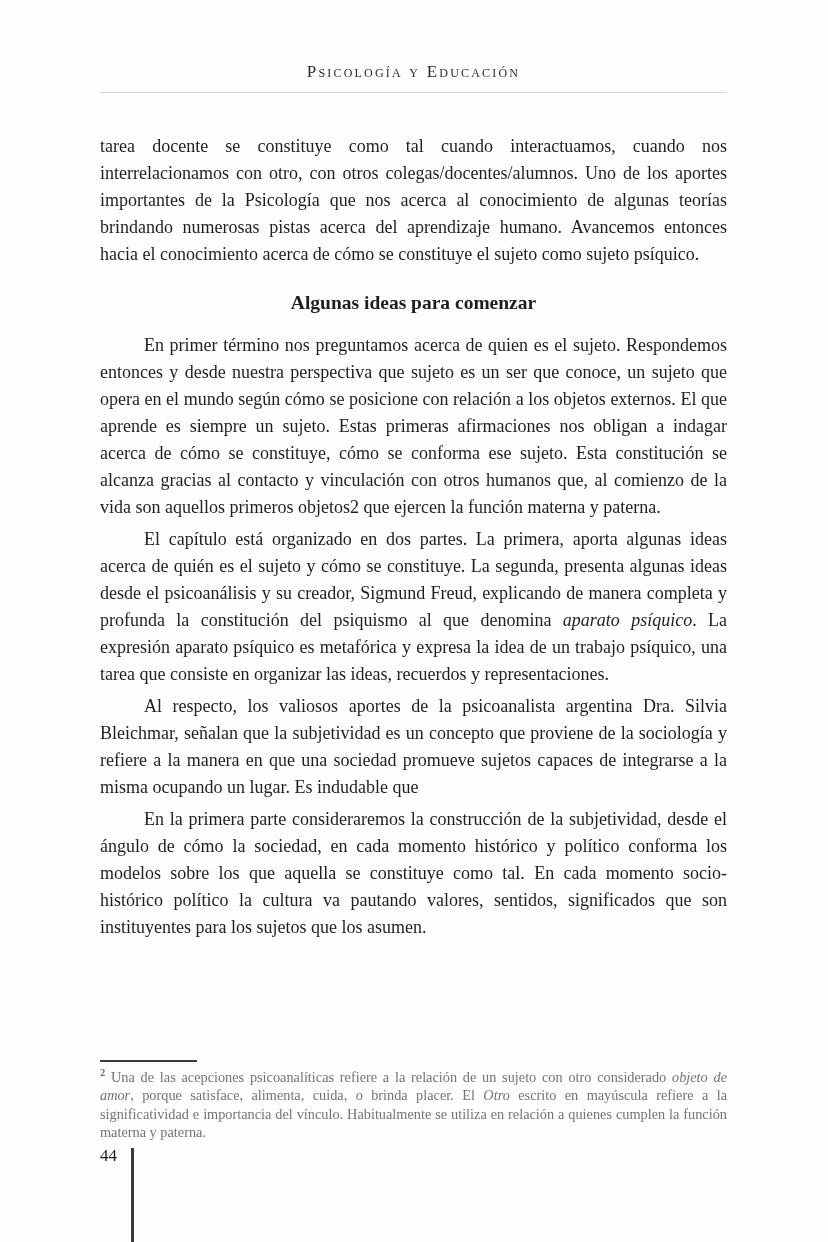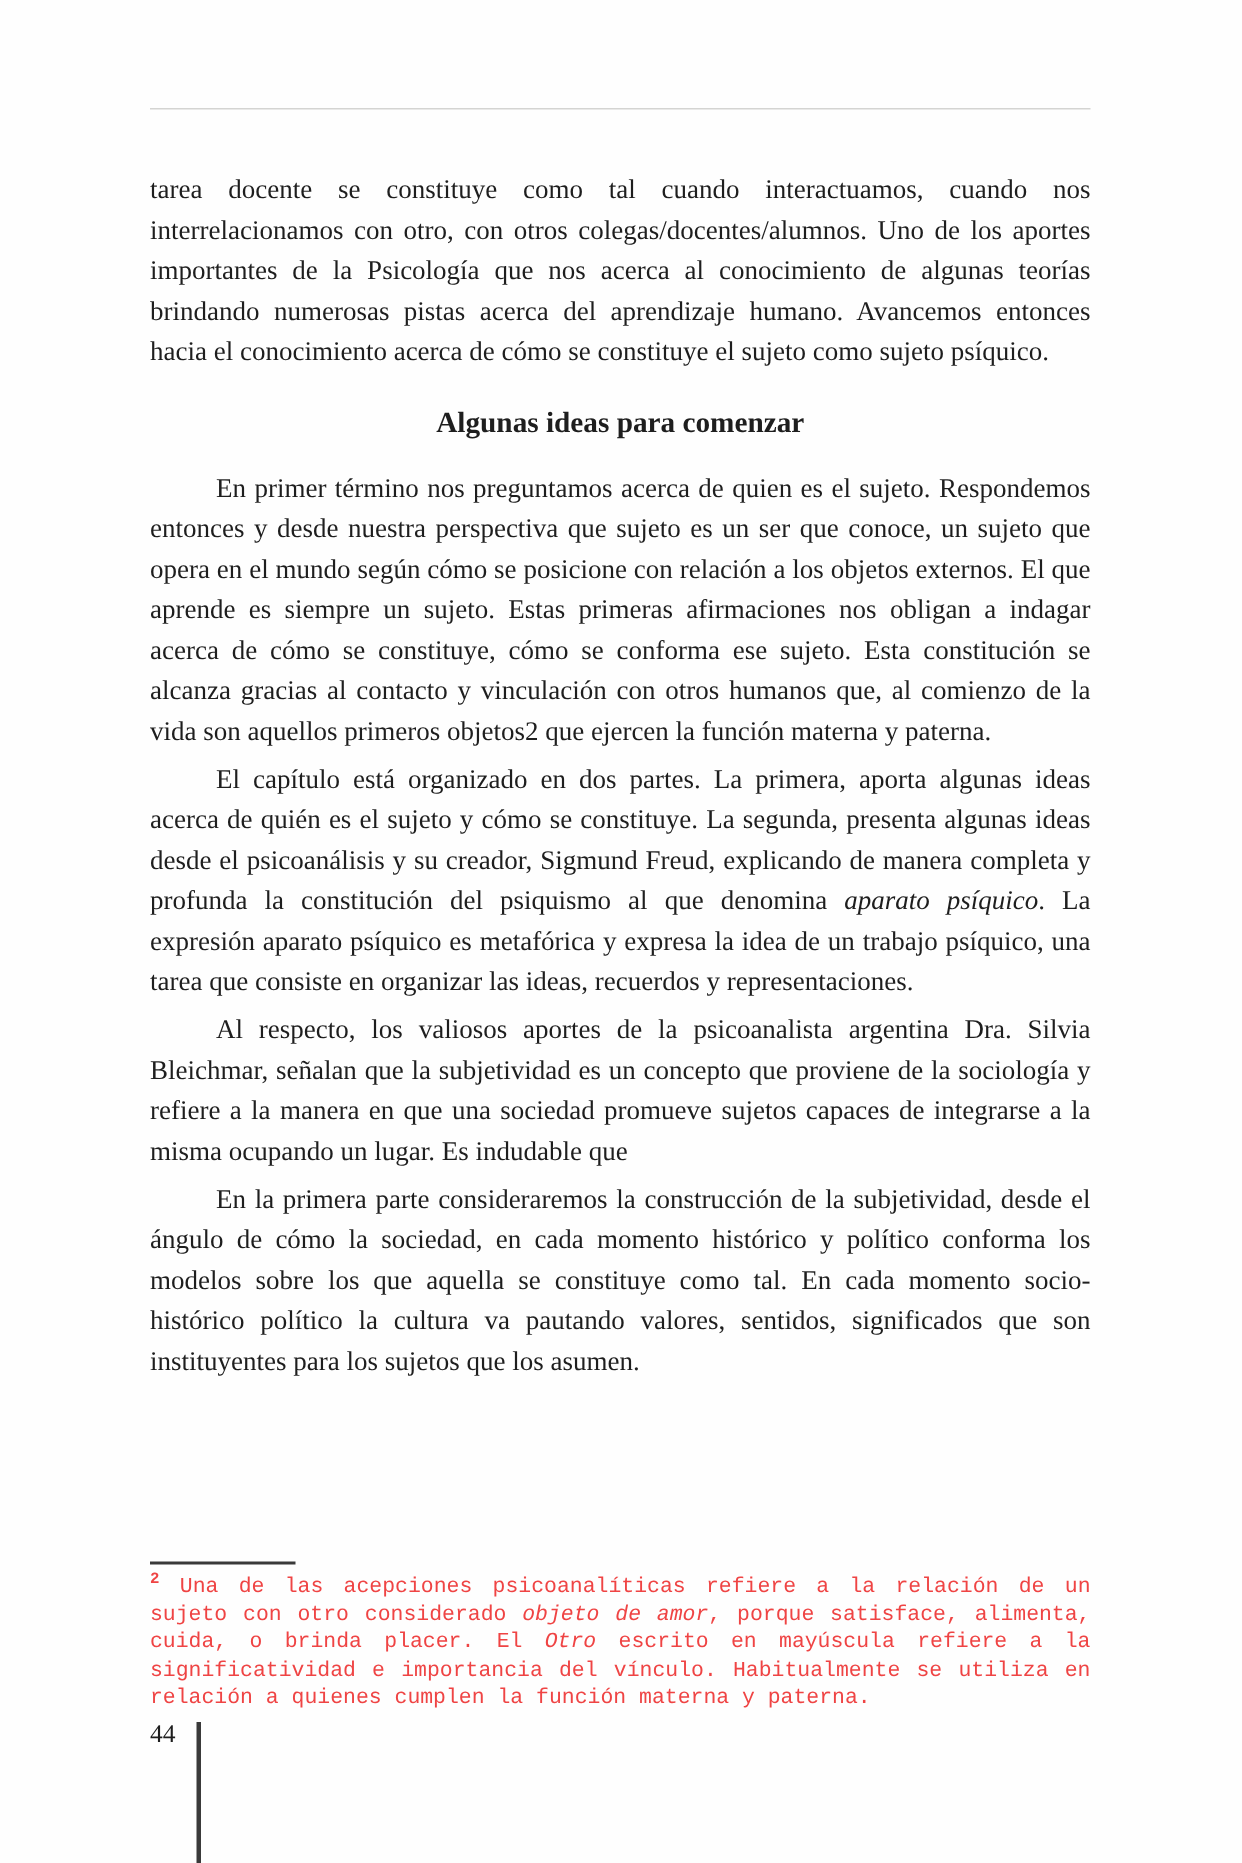--- a/index.html
+++ b/index.html
@@ -59,22 +59,21 @@
   }
   .footnote-rule {
     width: 97px;
     border-top: 2px solid #3a3a3a;
     margin-bottom: 6px;
   }
   .footnote {
     font-size: 14.3px;
     line-height: 18.6px;
     text-align: justify;
-    color: #ef4444;
-    font-family: Liberation Mono, monospace;
+    color: #737373;
   }
   .fn-marker {
     font-weight: bold;
     font-size: 10.5px;
     vertical-align: super;
     line-height: 0;
   }
   .page-number {
     position: absolute;
     left: 100px;
@@ -90,20 +89,21 @@
     height: 94px;
     background: #3a3a3a;
   }
 </style>
 </head>
 <body>
 
 <div class="page">
 
   <header class="running-head">
+    <div class="head-title">Psicología y Educación</div>
     <div class="head-rule"></div>
   </header>
 
   <main class="body-text">
     <p class="no-indent">tarea docente se constituye como tal cuando interactuamos, cuando nos interrelacionamos con otro, con otros colegas/docentes/alumnos. Uno de los aportes importantes de la Psicología que nos acerca al conocimiento de algunas teorías brindando numerosas pistas acerca del aprendizaje humano. Avancemos entonces hacia el conocimiento acerca de cómo se constituye el sujeto como sujeto psíquico.</p>
     <h2 class="section-heading">Algunas ideas para comenzar</h2>
     <p>En primer término nos preguntamos acerca de quien es el sujeto. Respondemos entonces y desde nuestra perspectiva que sujeto es un ser que conoce, un sujeto que opera en el mundo según cómo se posicione con relación a los objetos externos. El que aprende es siempre un sujeto. Estas primeras afirmaciones nos obligan a indagar acerca de cómo se constituye, cómo se conforma ese sujeto. Esta constitución se alcanza gracias al contacto y vinculación con otros humanos que, al comienzo de la vida son aquellos primeros objetos2 que ejercen la función materna y paterna.</p>
     <p><span>El capítulo está organizado en dos partes. La primera, aporta algunas ideas acerca de quién es el sujeto y cómo se constituye. La segunda, presenta algunas ideas desde el psicoanálisis y su creador, Sigmund Freud, explicando de manera completa y profunda la constitución del psiquismo al que denomina </span><em>aparato psíquico</em><span>. La expresión aparato psíquico es metafórica y expresa la idea de un trabajo psíquico, una tarea que consiste en organizar las ideas, recuerdos y representaciones.</span></p>
     <p>Al respecto, los valiosos aportes de la psicoanalista argentina Dra. Silvia Bleichmar, señalan que la subjetividad es un concepto que proviene de la sociología y refiere a la manera en que una sociedad promueve sujetos capaces de integrarse a la misma ocupando un lugar. Es indudable que</p>
     <p>En la primera parte consideraremos la construcción de la subjetividad, desde el ángulo de cómo la sociedad, en cada momento histórico y político conforma los modelos sobre los que aquella se constituye como tal. En cada momento socio-histórico político la cultura va pautando valores, sentidos, significados que son instituyentes para los sujetos que los asumen.</p>

